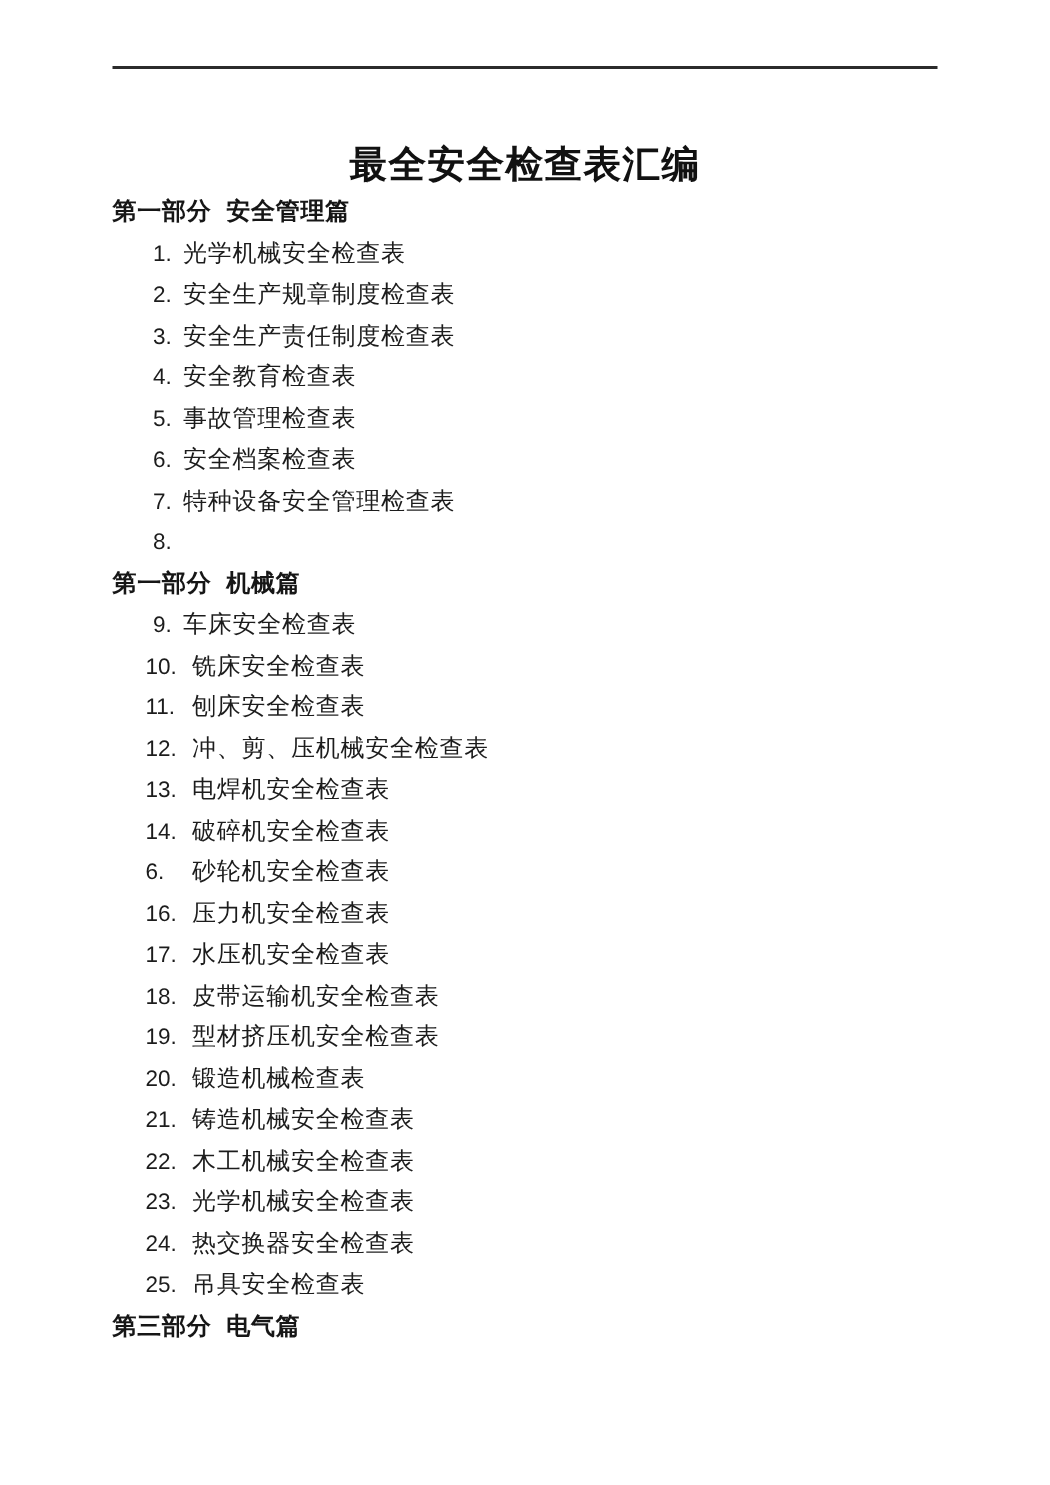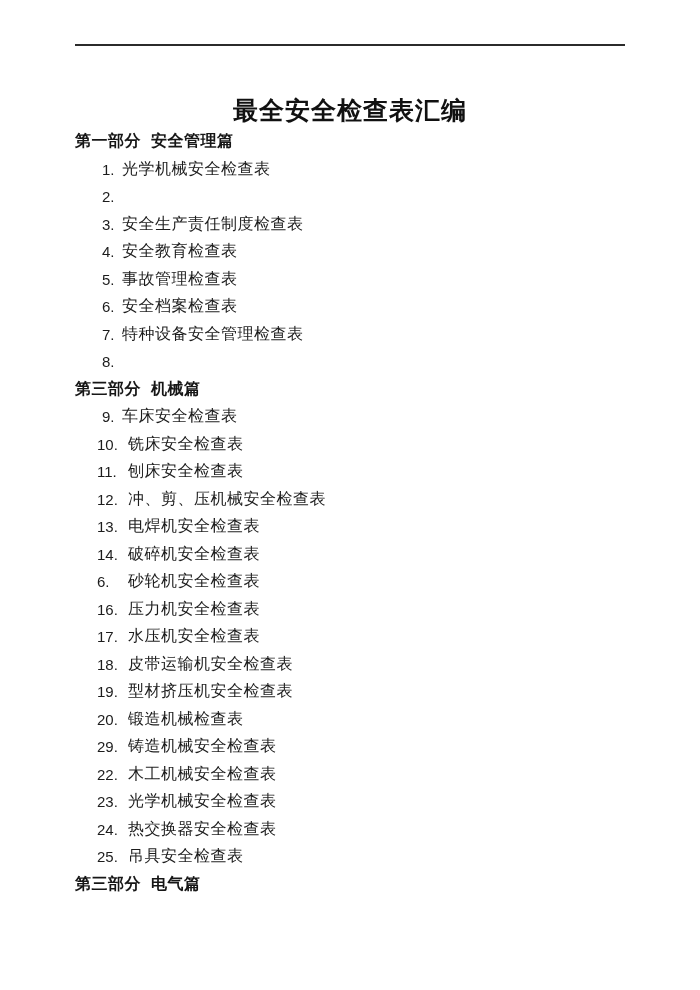--- a/index.html
+++ b/index.html
@@ -82,20 +82,21 @@
   <section>
     <div class="sec-heading">第一部分  安全管理篇</div>
     <ol class="toc-list">
   <li class="toc-item single">
     <span class="num">1.</span>
     <span class="label">光学机械安全检查表</span>
   </li>
 
   <li class="toc-item single">
     <span class="num">2.</span>
+    <span class="label">安全生产规章制度检查表</span>
   </li>
 
   <li class="toc-item single">
     <span class="num">3.</span>
     <span class="label">安全生产责任制度检查表</span>
   </li>
 
   <li class="toc-item single">
     <span class="num">4.</span>
     <span class="label">安全教育检查表</span>
@@ -116,21 +117,21 @@
     <span class="label">特种设备安全管理检查表</span>
   </li>
 
   <li class="toc-item single">
     <span class="num">8.</span>
   </li>
 </ol>
   </section>
 
   <section>
-    <div class="sec-heading">第三部分  机械篇</div>
+    <div class="sec-heading">第一部分  机械篇</div>
     <ol class="toc-list">
   <li class="toc-item single">
     <span class="num">9.</span>
     <span class="label">车床安全检查表</span>
   </li>
 
   <li class="toc-item">
     <span class="num">10.</span>
     <span class="label">铣床安全检查表</span>
   </li>
@@ -179,21 +180,21 @@
     <span class="num">19.</span>
     <span class="label">型材挤压机安全检查表</span>
   </li>
 
   <li class="toc-item">
     <span class="num">20.</span>
     <span class="label">锻造机械检查表</span>
   </li>
 
   <li class="toc-item">
-    <span class="num">29.</span>
+    <span class="num">21.</span>
     <span class="label">铸造机械安全检查表</span>
   </li>
 
   <li class="toc-item">
     <span class="num">22.</span>
     <span class="label">木工机械安全检查表</span>
   </li>
 
   <li class="toc-item">
     <span class="num">23.</span>

